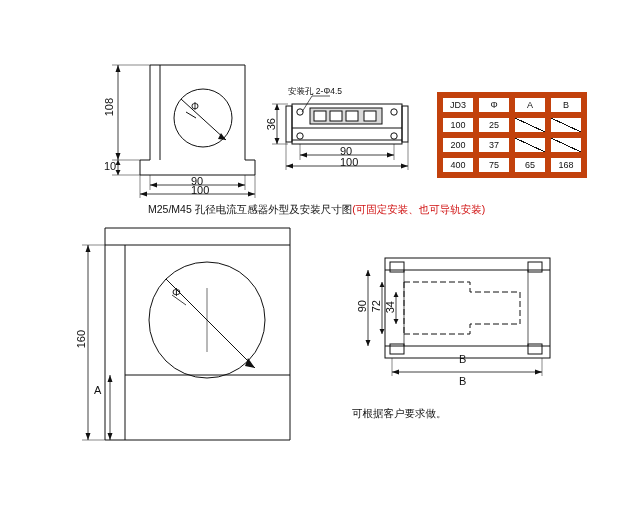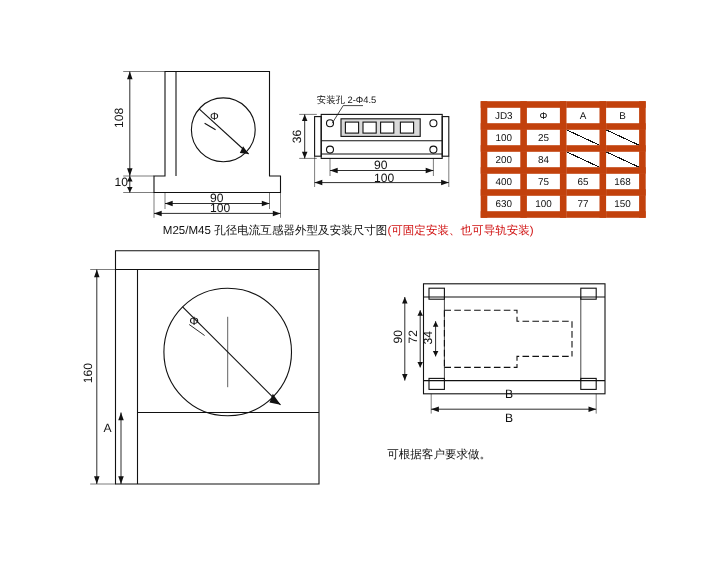--- a/index.html
+++ b/index.html
@@ -184,36 +184,30 @@
       <td class="hdr">B</td>
     </tr>
     <tr>
       <td>100</td>
       <td>25</td>
       <td class="slash"></td>
       <td class="slash"></td>
     </tr>
     <tr>
       <td>200</td>
-      <td>84</td>
+      <td>37</td>
       <td class="slash"></td>
       <td class="slash"></td>
     </tr>
     <tr>
       <td>400</td>
       <td>75</td>
       <td>65</td>
       <td>168</td>
     </tr>
-    <tr>
-      <td>630</td>
-      <td>100</td>
-      <td>77</td>
-      <td>150</td>
-    </tr>
   </tbody>
     </table>
 
   <div class="caption" style="left:148px;top:203px;">
     <span>M25/M45 孔径电流互感器外型及安装尺寸图</span><span class="red">(可固定安装、也可导轨安装)</span>
   </div>
 
   <div class="lbl vert" style="left:76px;top:330px;">160</div>
   <div class="lbl" style="left:94px;top:385px;font-size:11px;">A</div>
   <div class="lbl" style="left:172px;top:287px;font-size:11px;">Φ</div>

